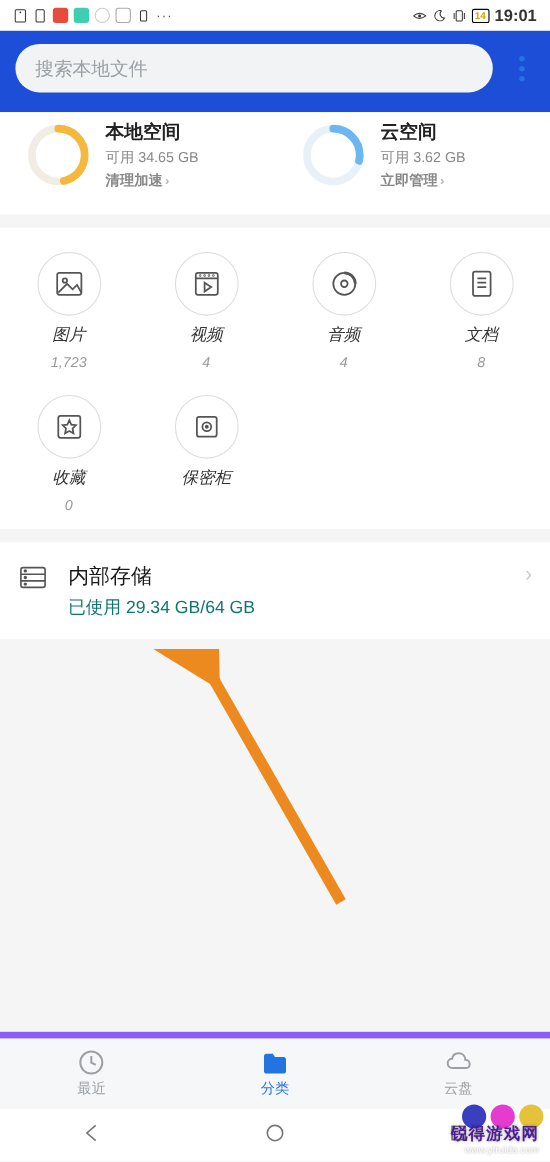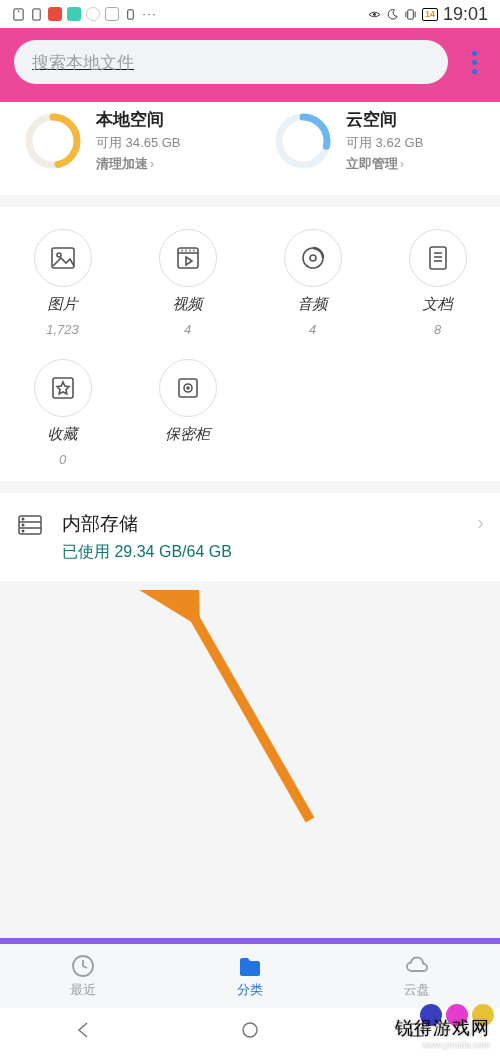--- a/index.html
+++ b/index.html
@@ -11,25 +11,25 @@
 
   
   .status-bar {
     height: 28px; background: #fff; display: flex; justify-content: space-between;
     align-items: center; padding: 0 12px; font-size: 12px; color: #333;
   }
   .status-left, .status-right { display: flex; align-items: center; gap: 5px; }
   .status-icon { width: 13px; height: 13px; display: inline-flex; align-items: center; justify-content: center; }
   .status-app { width: 14px; height: 14px; border-radius: 3px; }
   .battery-box { border: 1px solid #000; border-radius: 2px; font-size: 9px; padding: 0 2px; line-height: 11px; color: #d9a000; font-weight: 600; }
-  .time { font-weight: 400; font-size: 18px; text-align: center; }
+  .time { font-weight: 700; font-size: 15px; text-align: center; }
 
   
   .search-row {
-    background: #ec4899; padding: 12px 14px 18px 14px; display: flex; align-items: center; gap: 14px; text-decoration: underline;
+    background: #1d4ed8; padding: 12px 14px 18px 14px; display: flex; align-items: center; gap: 14px;
   }
   .search-pill {
     flex: 1; height: 44px; background: #f1f3f5; border-radius: 22px;
     display: flex; align-items: center; padding: 0 18px; color: #9aa0a6; font-size: 17px;
   }
   .more-dots { width: 24px; display: flex; flex-direction: column; gap: 4px; align-items: center; }
   .more-dots span { width: 5px; height: 5px; border-radius: 50%; background: #2374e1; }
 
   
   .storage-row {
@@ -89,21 +89,21 @@
   
   .watermark {
     position: absolute; right: 0; bottom: 0; width: 150px; height: 80px;
     pointer-events: none;
   }
   .wm-bubble {
     position: absolute; right: 6px; bottom: 30px; display: flex; gap: 4px;
   }
   .wm-dot { width: 22px; height: 22px; border-radius: 50%; }
   .wm-text { position: absolute; right: 10px; bottom: 6px; text-align: right; }
-  .wm-main { font-size: 18px; font-weight: 400; color: #000000; text-shadow: 0 0 3px rgba(0,0,0,.4); letter-spacing: 1px; }
+  .wm-main { font-size: 15px; font-weight: 700; color: #4c1d95; text-shadow: 0 0 3px rgba(0,0,0,.4); letter-spacing: 1px; }
   .wm-sub { font-size: 9px; color: #fff; text-shadow: 0 0 2px rgba(0,0,0,.4); }
 
   
   .arrow {
     position: absolute; left: 80px; top: 590px; width: 260px; height: 260px; pointer-events: none;
   }
 </style>
 </head>
 <body>
 

